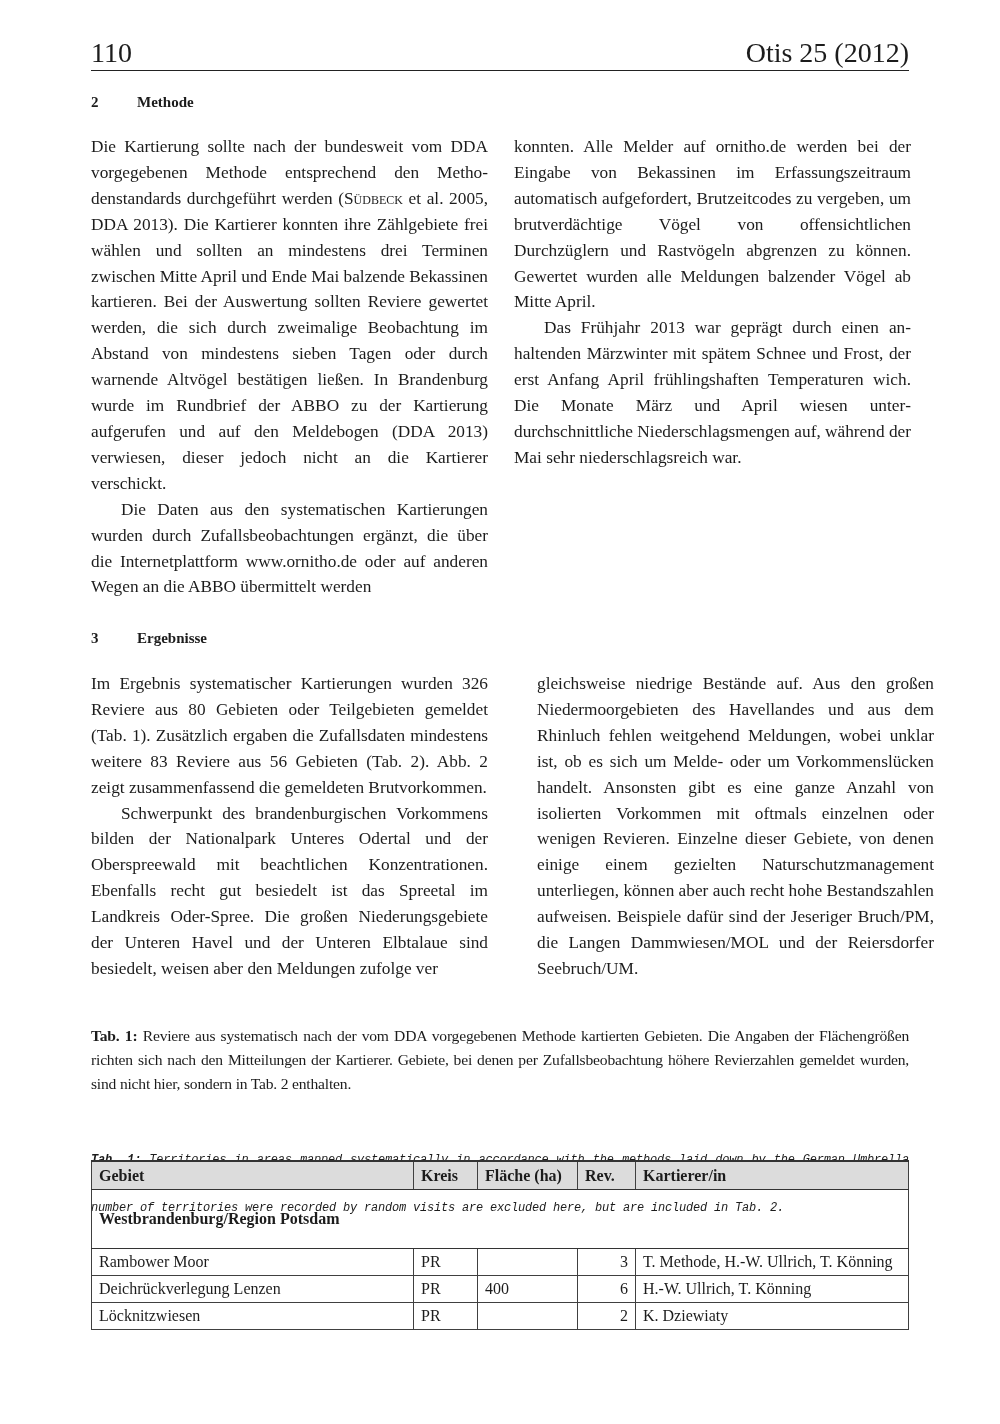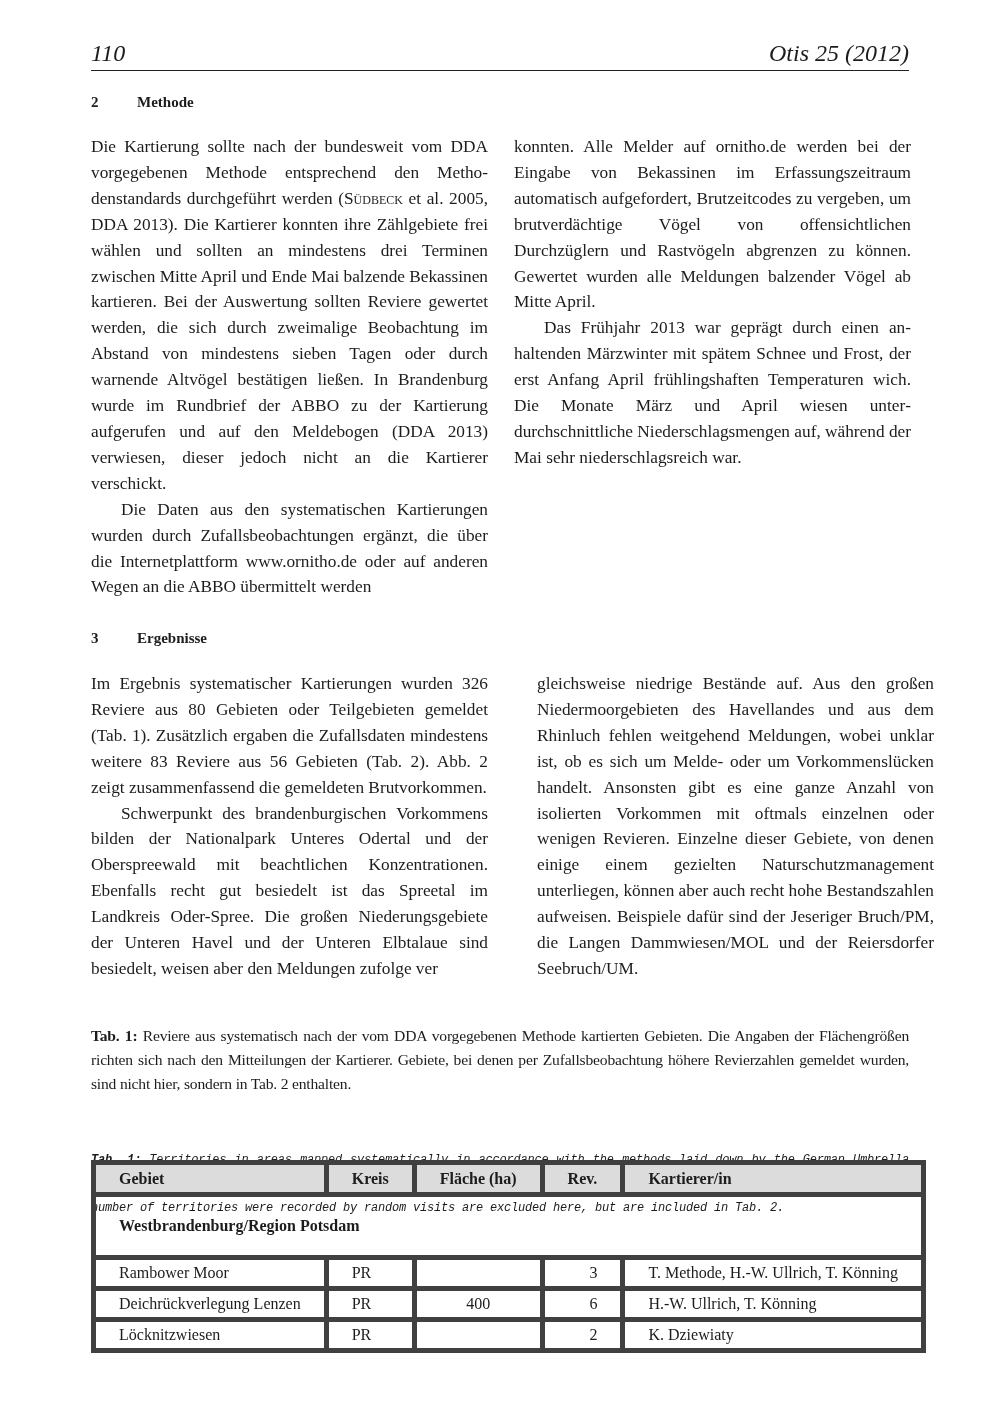--- a/index.html
+++ b/index.html
@@ -4,21 +4,21 @@
 <style>
   html, body { margin: 0; padding: 0; background: #ffffff; }
   body {
     width: 1000px; height: 1424px; position: relative; overflow: hidden;
     font-family: "Liberation Serif", "DejaVu Serif", serif;
     color: #1c1c1c;
   }
   .running-head {
     position: absolute; left: 91px; top: 38px; width: 818px; height: 32px;
     border-bottom: 1.6px solid #222;
-    font-size: 24px; line-height: 30px; font-style: italic;
+    font-size: 28px; line-height: 30px;
   }
   .running-head .page-num { position: absolute; left: 0; top: 0; }
   .running-head .journal { position: absolute; right: 0; top: 0; }
 
   .section-heading {
     position: absolute; left: 91px; font-size: 15px; font-weight: bold;
     line-height: 30px;
   }
   .section-heading .num { display: inline-block; width: 46px; }
 
@@ -41,31 +41,31 @@
   .caption.en { top: 1148px; font-style: italic; font-family: Liberation Mono, monospace; font-size: 12px; letter-spacing: -0.2px;}
   .caption b { font-weight: bold; }
 
   table.data {
     position: absolute; left: 91px; top: 1160px; width: 818px;
     border-collapse: collapse; font-size: 16px;
     font-family: "Liberation Serif", serif;
     border-top: 2px solid #333; border-bottom: 1.6px solid #333;
   }
   table.data th, table.data td {
-    border: 5px solid #404040; padding: 0 23px; height: 26px; line-height: 26px;
+    border: 1px solid #404040; padding: 0 7px; height: 26px; line-height: 26px;
     text-align: left; font-weight: normal; white-space: nowrap;
   }
   table.data thead th {
     background: #dcdcdc; font-weight: bold; border-bottom: 1.6px solid #333;
     height: 27px;
   }
   table.data td.region {
     font-weight: bold; height: 58px; border-bottom: 1.6px solid #333;
   }
-  table.data .c-center { text-align: center; margin-top: 28px; }
+  table.data .c-center { text-align: left; margin-top: 28px; }
   table.data .c-right { text-align: right; }
   .w-gebiet { width: 307px; }
   .w-kreis { width: 49px; }
   .w-flaeche { width: 85px; }
   .w-rev { width: 43px; }
 </style>
 </head>
 <body>
 
 <div class="running-head">

